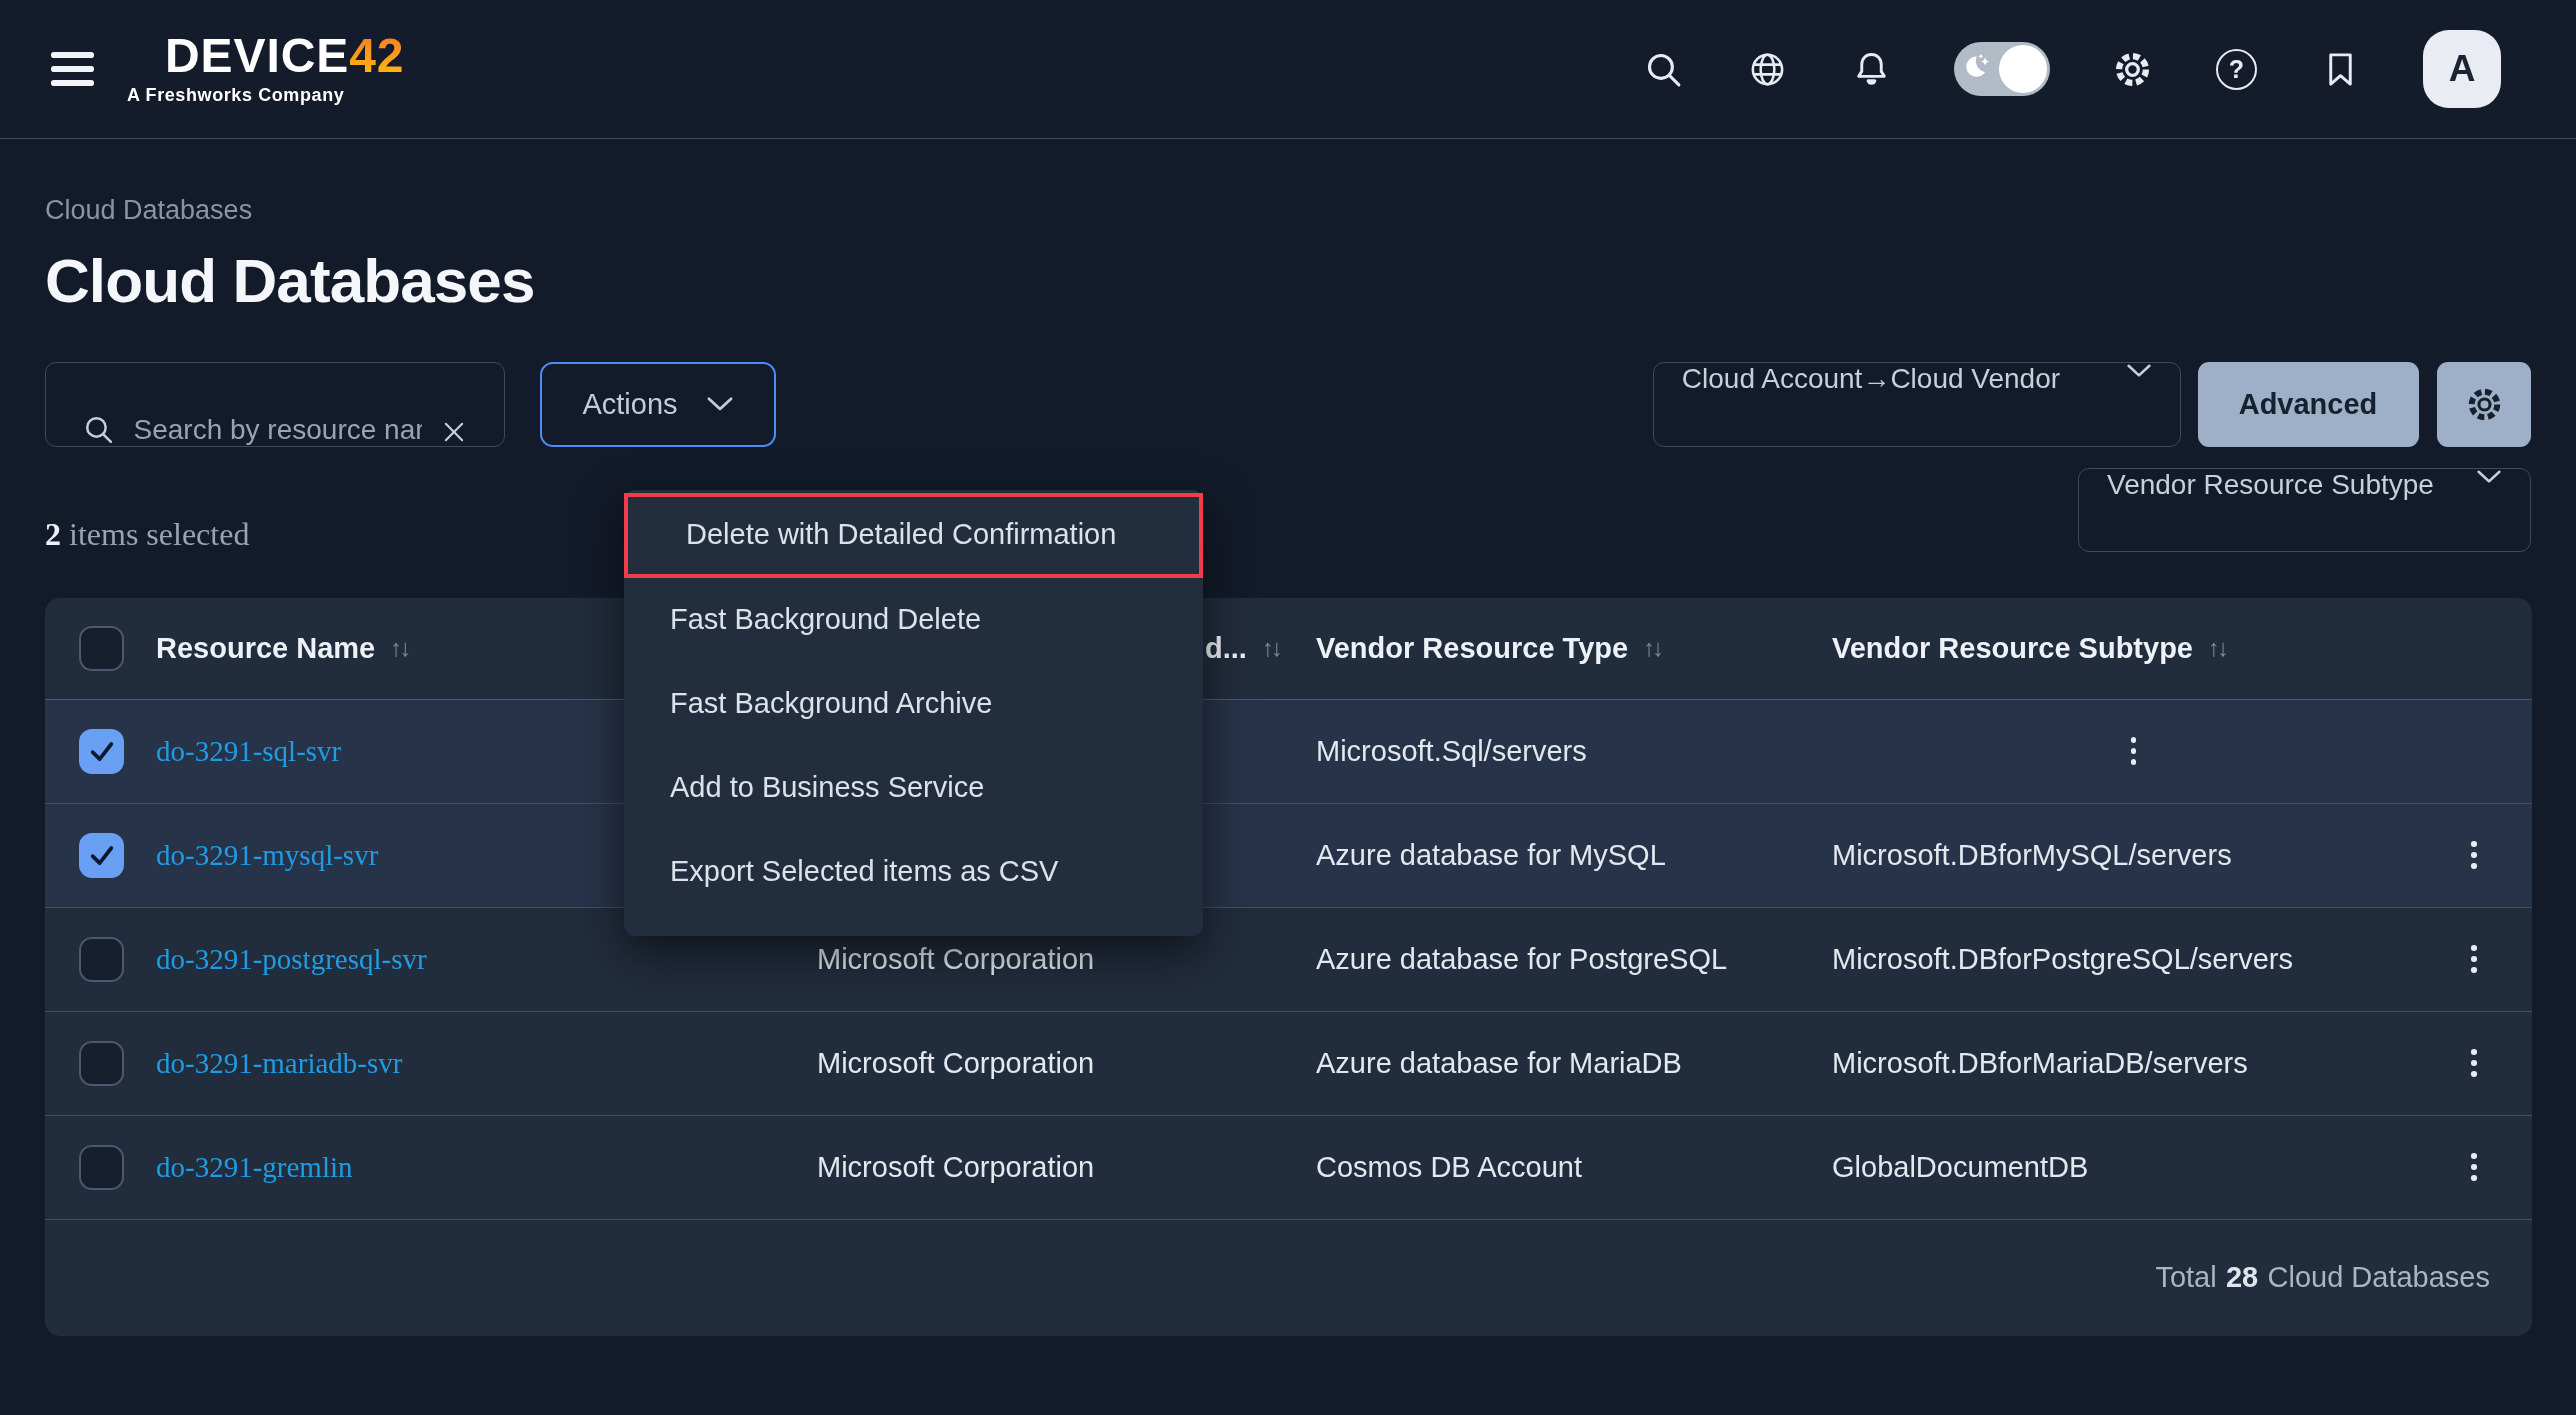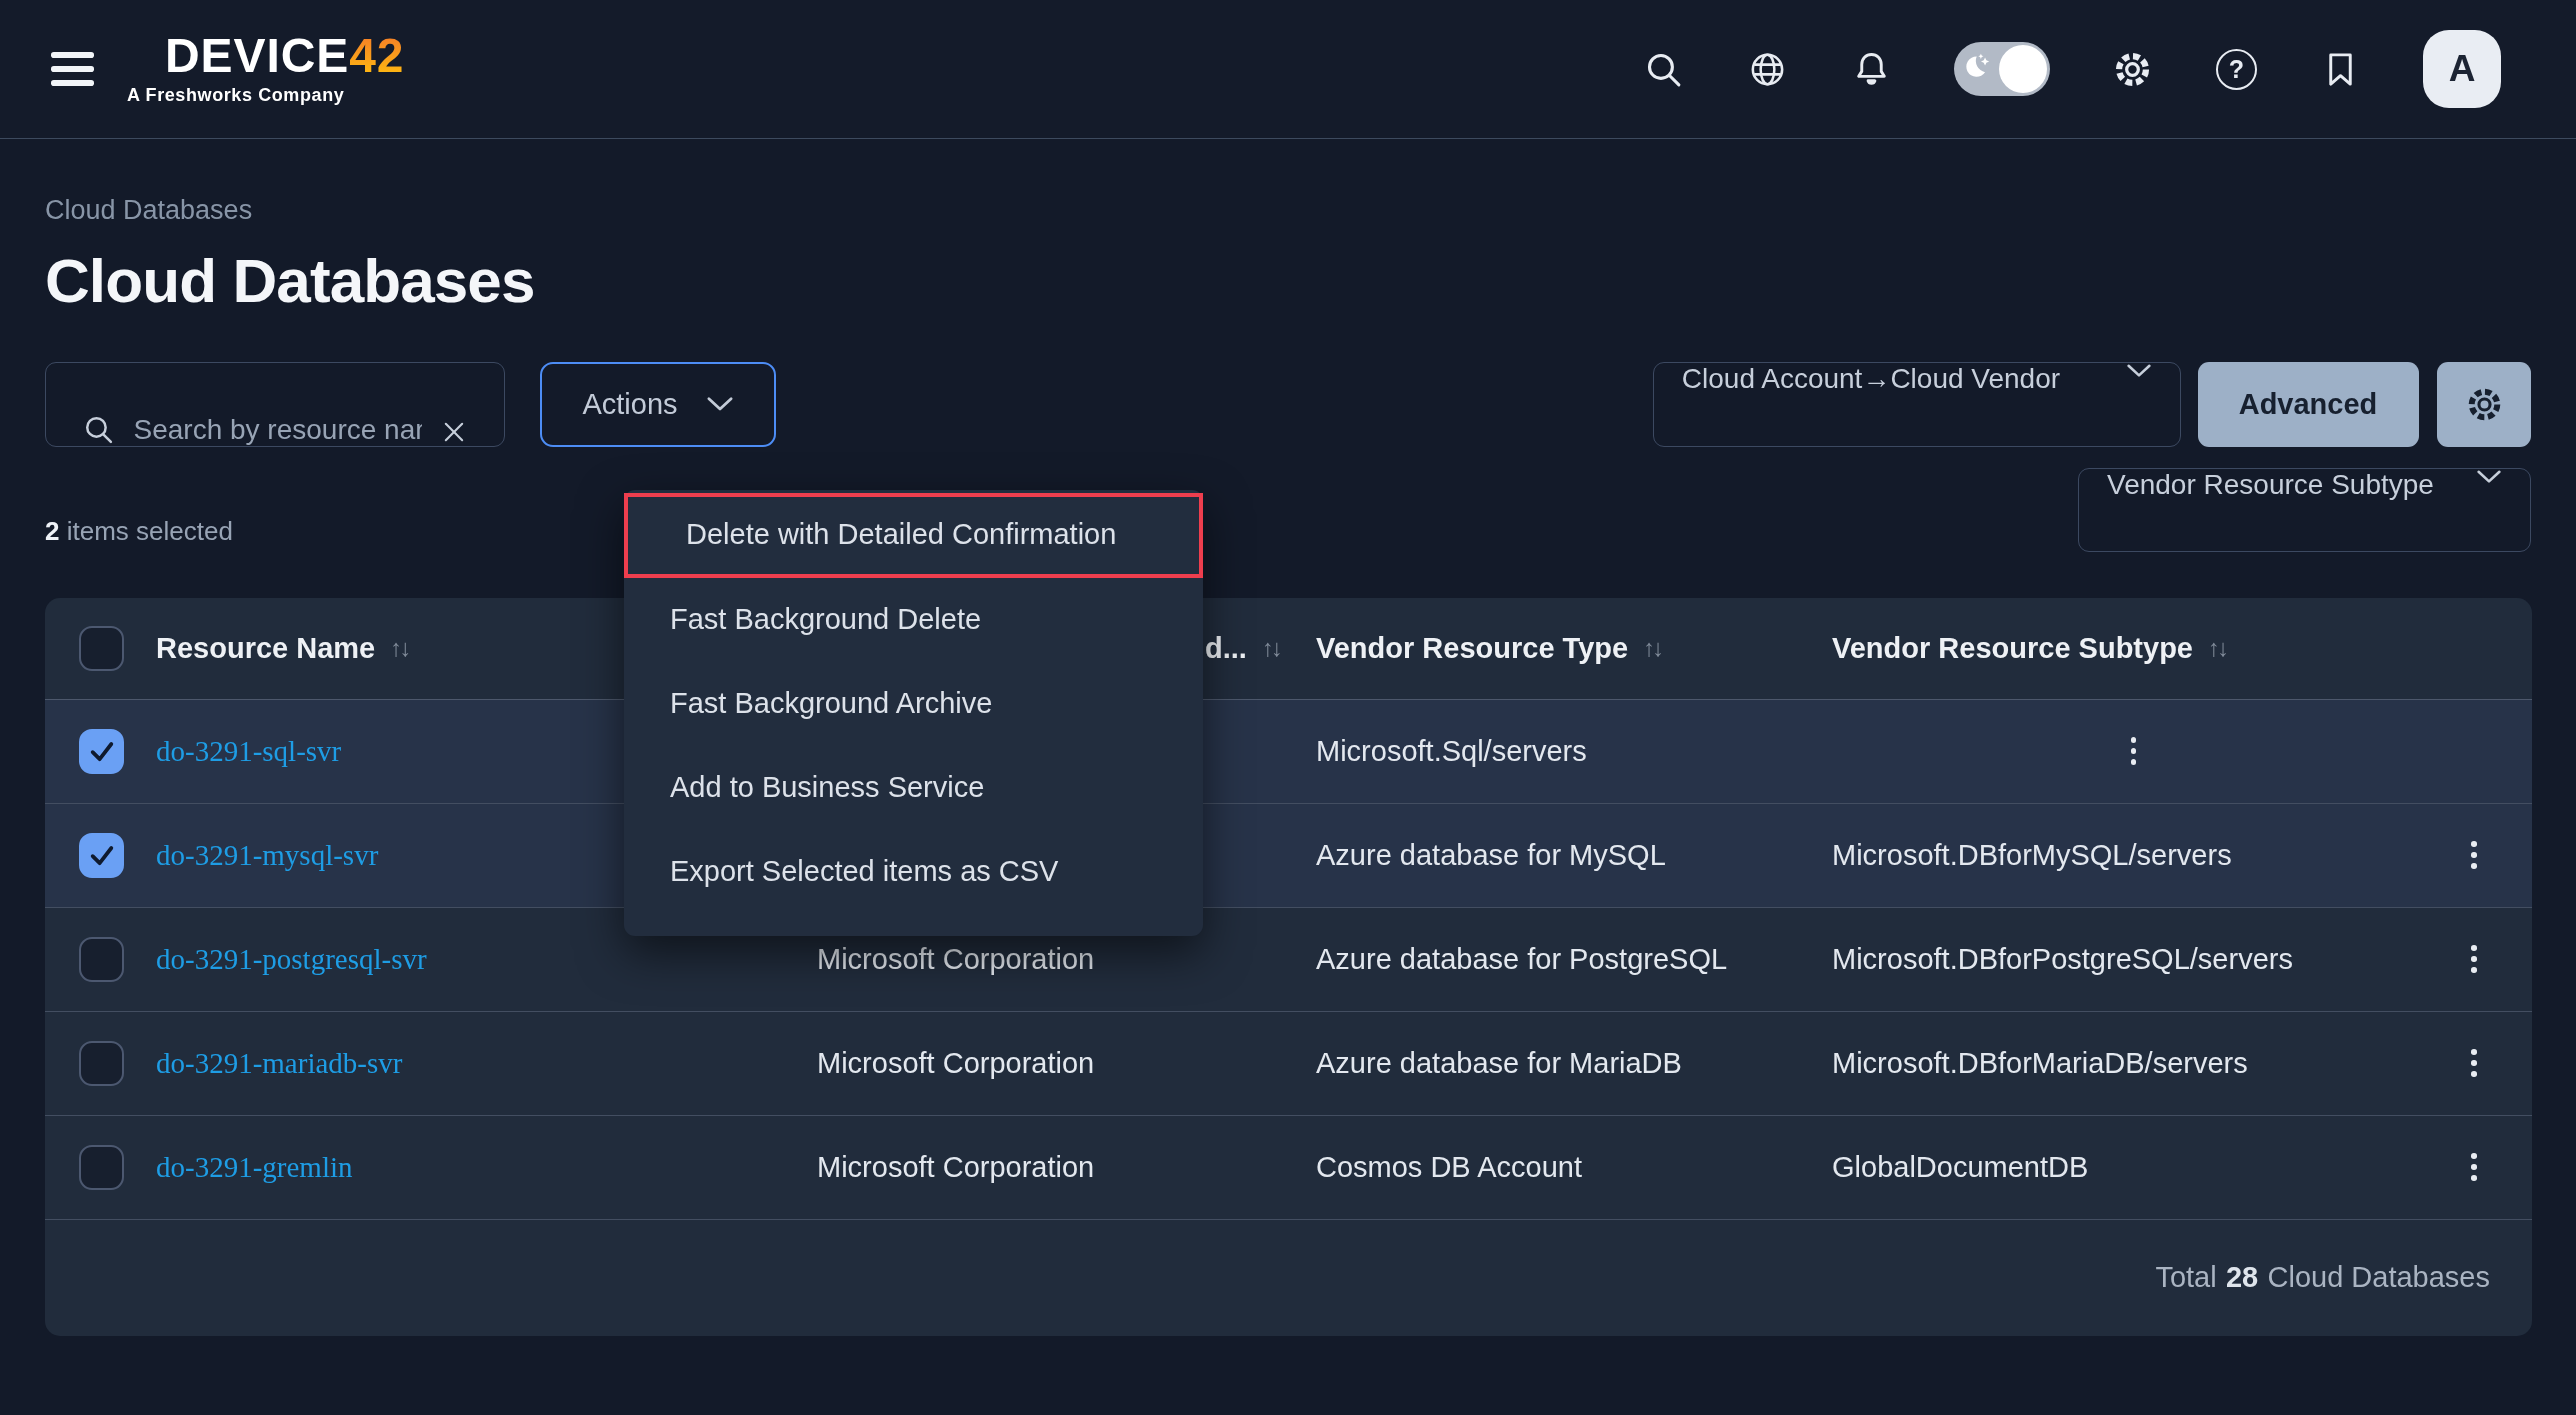--- a/index.html
+++ b/index.html
@@ -97,21 +97,21 @@
     background: #9db0c7; color: #17202f; font-size: 29px; font-weight: 700;
     font-family: "Liberation Sans", sans-serif; cursor: pointer;
   }
   .gear-btn {
     width: 94px; height: 85px; margin-left: 18.5px; border: none; border-radius: 11px;
     background: #9db0c7; display: flex; align-items: center; justify-content: center; cursor: pointer;
   }
 
   
   .subrow { position: relative; height: 151px; }
-  .selection-summary { position: absolute; left: 0; top: 69px; font-size: 26px; color: #98a4b5; }
+  .selection-summary { position: absolute; left: 0; top: 69px; font-size: 32px; color: #98a4b5; font-family: Liberation Serif, serif; }
   .selection-summary b { color: #eef2f7; font-weight: 700; }
   .fd-subtype { position: absolute; right: 0; top: 21.3px; width: 453px; height: 84px; }
 
   
   .table-card {
     border-radius: 15px; background: #212c3c; overflow: hidden;
     width: 2487px; height: 738px;
   }
   .tgrid {
     display: grid;

